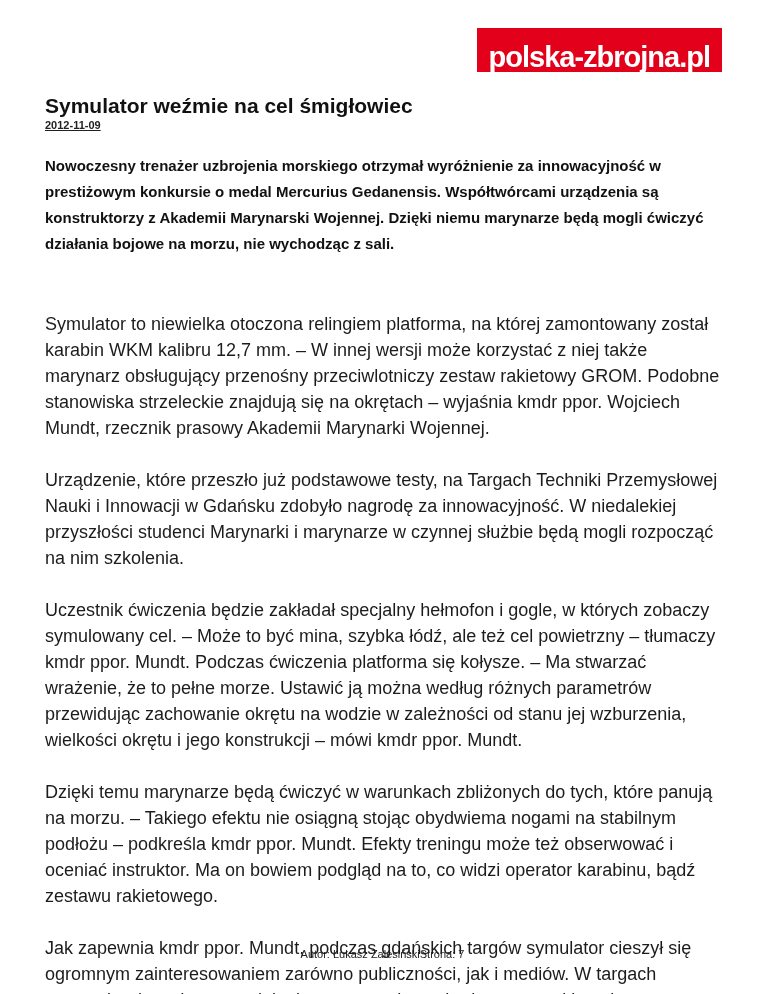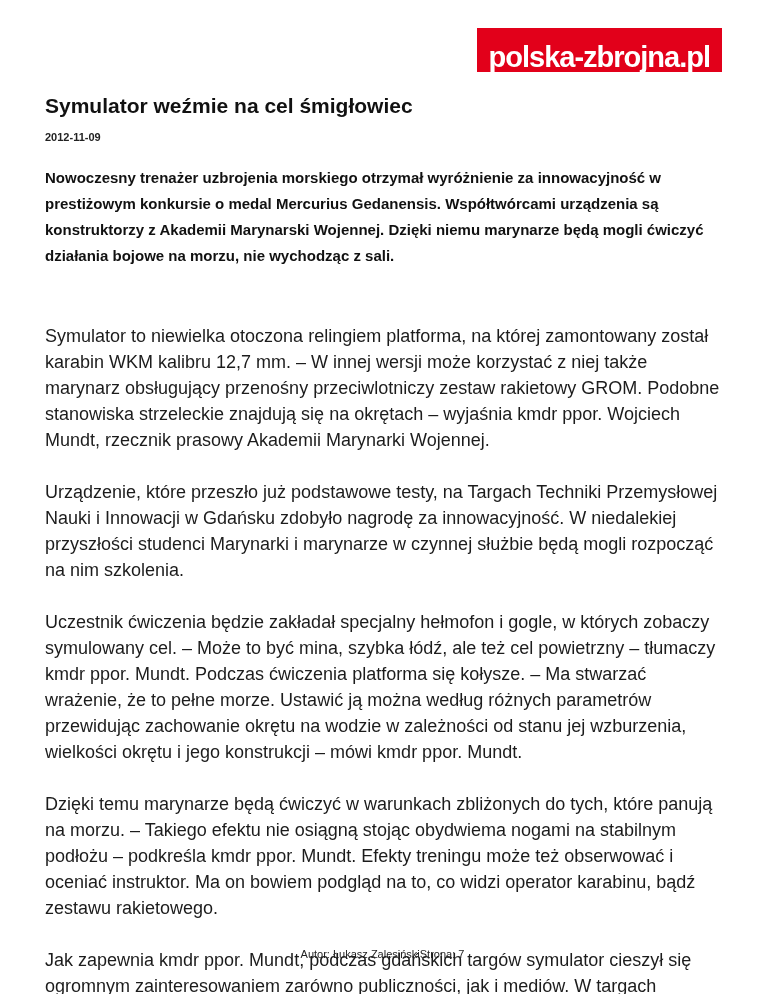--- a/index.html
+++ b/index.html
@@ -41,21 +41,22 @@
     padding-top: 94px;
     font-size: 21px;
     font-weight: bold;
     color: #111111;
     line-height: 1.15;
   }
   .date {
     font-size: 11px;
     font-weight: bold;
     color: #222222;
-    margin-top: 13px;
+    margin-top: 1px;
+    text-decoration: underline;
   }
   .lead {
     margin-top: 22px;
     font-size: 15px;
     font-weight: bold;
     line-height: 26px;
     color: #111111;
   }
   .body-par {
     font-size: 18px;

